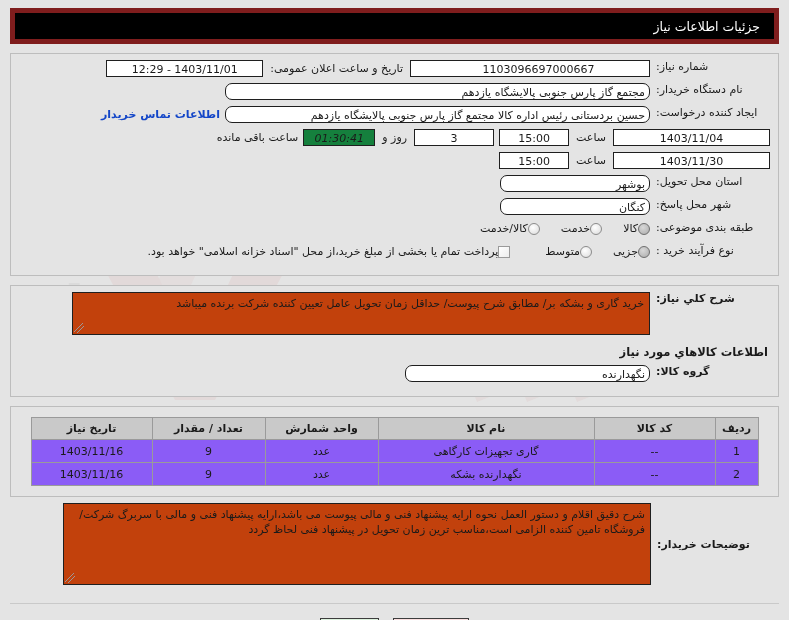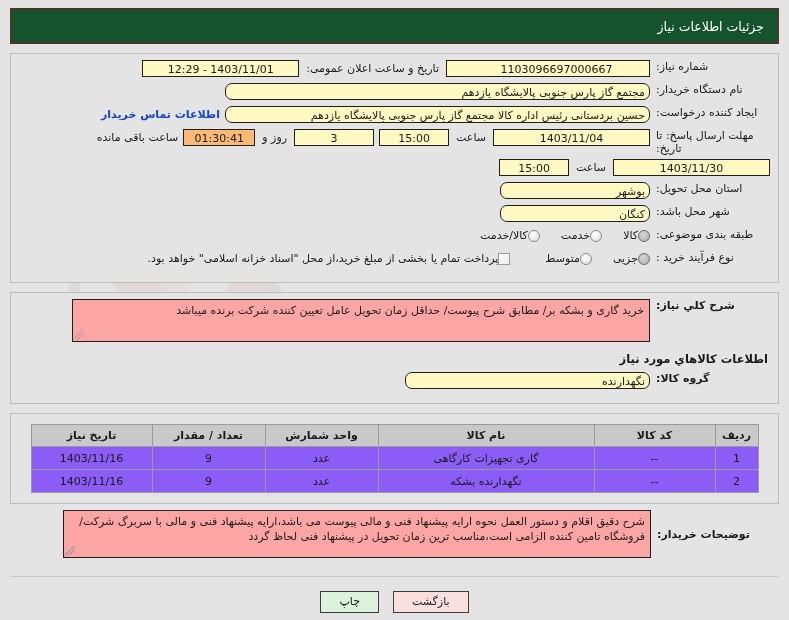--- a/index.html
+++ b/index.html
@@ -34,22 +34,22 @@
     justify-content: center;
   }
   #watermark svg { display: block; }
 
   .layer { position: relative; z-index: 2; }
 
   
   .header-bar {
     margin: 8px 10px 0 10px;
     height: 36px;
-    background: #14532d;
-    border: 1px solid #7f1d1d;
+    background: #000000;
+    border: 5px solid #7f1d1d;
     display: flex;
     align-items: center;
     justify-content: flex-start;
     box-sizing: border-box;
   }
   .header-bar .title {
     color: #ffffff;
     font-size: 12.5px;
     margin-right: 14px;
     letter-spacing: .2px;
@@ -83,36 +83,36 @@
     color: #1a1a1a;
     box-sizing: border-box;
   }
   .flabel.b { font-weight: bold; }
 
   .fval { display: flex; align-items: center; gap: 5px; }
 
   
   .box {
     border: 1px solid #1f1f1f;
-    background: #fef9c3;
+    background: #ffffff;
     height: 17px;
     line-height: 17px;
     font-size: 11px;
     font-family: "DejaVu Sans", "Liberation Sans", sans-serif;
     color: #1a1a1a;
     box-sizing: border-box;
     padding: 0 4px;
     text-align: center;
     white-space: nowrap;
     overflow: hidden;
   }
   .box.rtl-txt { text-align: right; direction: rtl; border-radius: 7px; }
-  .box.cream { background: #fdba74; }
-
-  .w-num   { width: 204px; padding-left: 21px; }
+  .box.cream { background: #15803d; font-style: italic; }
+
+  .w-num   { width: 240px; padding-left: 21px; }
   .w-org   { width: 425px; }
   .w-date  { width: 157px; }
   .w-time  { width: 70px; }
   .w-days  { width: 80px; }
   .w-count { width: 72px; }
   .w-prov  { width: 150px; }
   .w-group { width: 245px; }
 
   .sep-txt { font-size: 11px; padding: 0 2px; }
   .link {
@@ -140,39 +140,39 @@
   .chk {
     width: 12px; height: 12px;
     border: 1px solid #9a9a9a;
     background: linear-gradient(135deg,#ffffff 0%, #ededed 100%);
     box-sizing: border-box; display: inline-block; flex: 0 0 12px;
   }
 
   
   .tbox {
     border: 1px solid #1f1f1f;
-    background: #fca5a5;
+    background: #c2410c;
     box-sizing: border-box;
     padding: 3px 5px;
     font-size: 11px;
     line-height: 15px;
     text-align: right;
     position: relative;
     overflow: hidden;
   }
   .tbox::after {
     content: "";
     position: absolute;
     left: 1px; bottom: 1px;
     width: 10px; height: 10px;
     background:
       linear-gradient(135deg, transparent 0 42%, #9a9a9a 42% 50%, transparent 50% 62%, #9a9a9a 62% 70%, transparent 70%);
   }
   #need-summary-box { width: 578px; height: 43px; }
-  #buyer-note-box   { width: 588px; height: 48px; }
+  #buyer-note-box   { width: 588px; height: 82px; }
 
   .section-title {
     font-weight: bold;
     font-size: 11.5px;
     margin: 10px 0 6px 0;
     text-align: right;
     padding-right: 2px;
   }
 
   
@@ -277,21 +277,20 @@
 
     <div class="frow">
       <div class="flabel">ایجاد کننده درخواست:</div>
       <div class="fval">
         <div class="box w-org rtl-txt">حسین بردستانی رئیس اداره کالا مجتمع گاز پارس جنوبی  پالایشگاه یازدهم</div>
         <a class="link">اطلاعات تماس خریدار</a>
       </div>
     </div>
 
     <div class="frow">
-      <div class="flabel">مهلت ارسال پاسخ: تا تاریخ:</div>
       <div class="fval">
         <div class="box w-date">1403/11/04</div>
         <span class="sep-txt">ساعت</span>
         <div class="box w-time">15:00</div>
         <div class="box w-days">3</div>
         <span class="sep-txt">روز و</span>
         <div class="box w-count cream">01:30:41</div>
         <span class="muted-note">ساعت باقی مانده</span>
       </div>
     </div>
@@ -305,21 +304,21 @@
     </div>
 
     <div class="frow">
       <div class="flabel">استان محل تحویل:</div>
       <div class="fval">
         <div class="box w-prov rtl-txt">بوشهر</div>
       </div>
     </div>
 
     <div class="frow">
-      <div class="flabel">شهر محل باشد:</div>
+      <div class="flabel">شهر محل پاسخ:</div>
       <div class="fval">
         <div class="box w-prov rtl-txt">کنگان</div>
       </div>
     </div>
 
     <div class="frow">
       <div class="flabel">طبقه بندی موضوعی:</div>
       <div class="fval" style="padding-top:1px">
         <div class="opt">
           <span class="radio on"></span>

